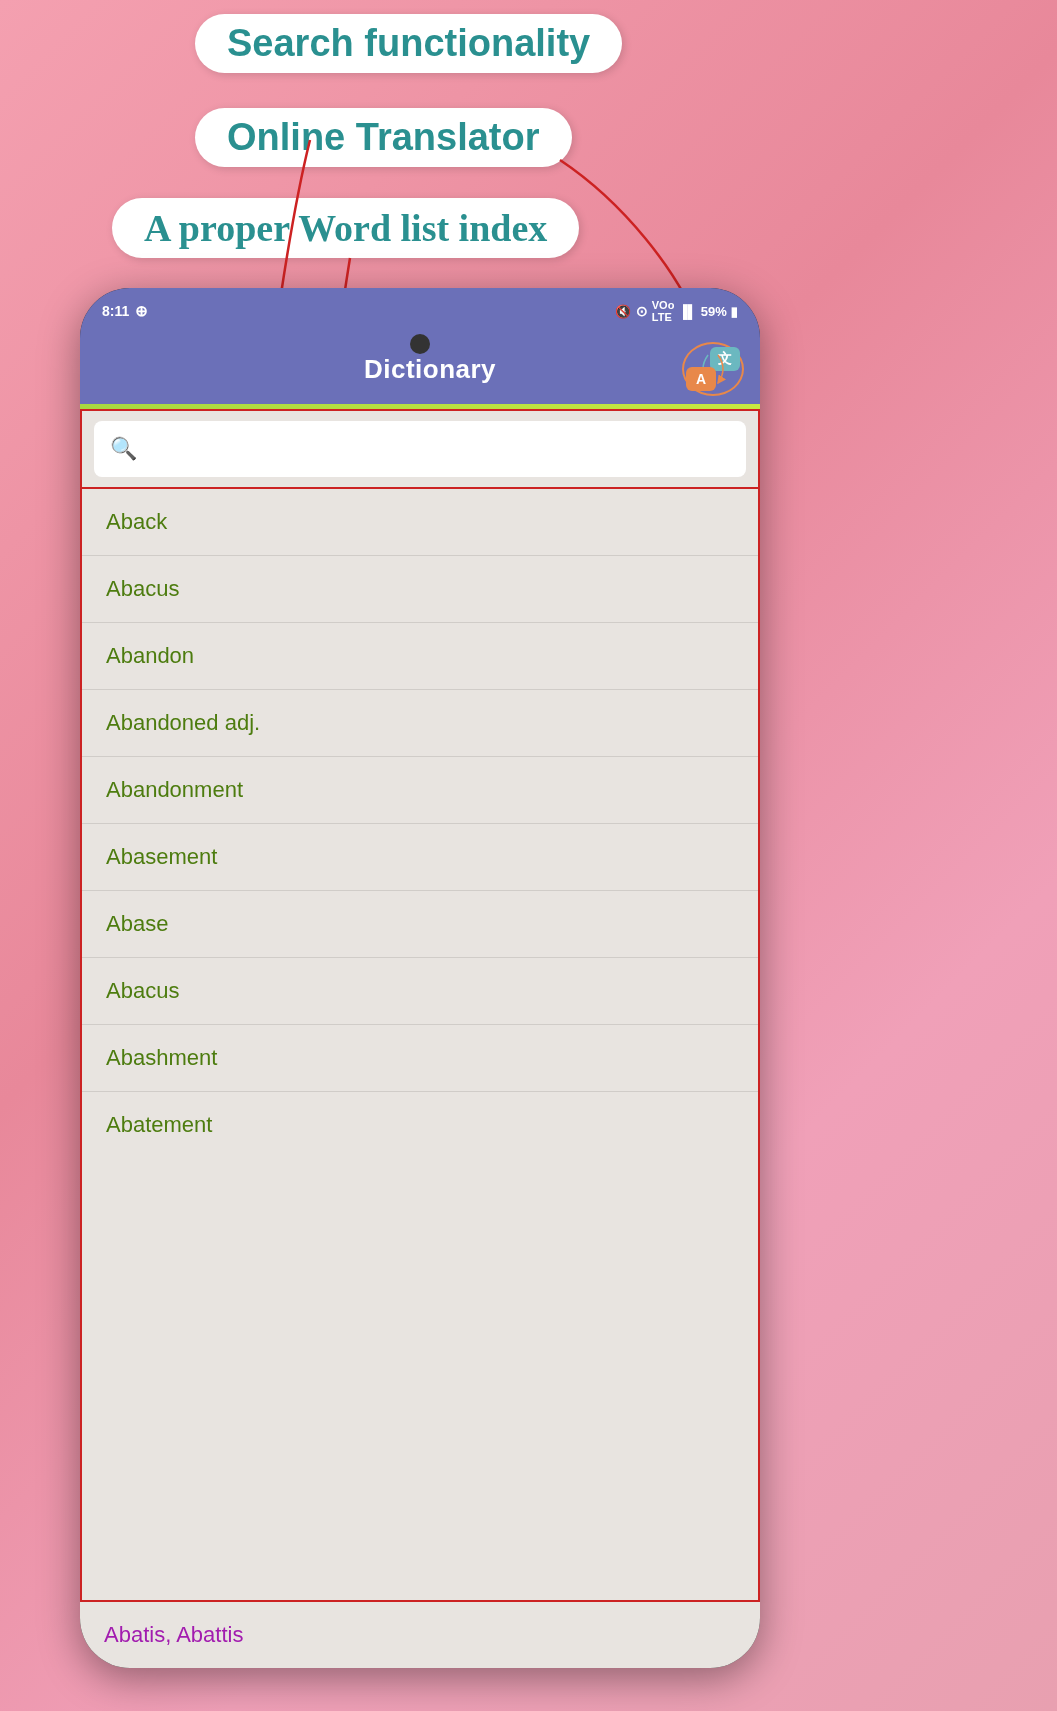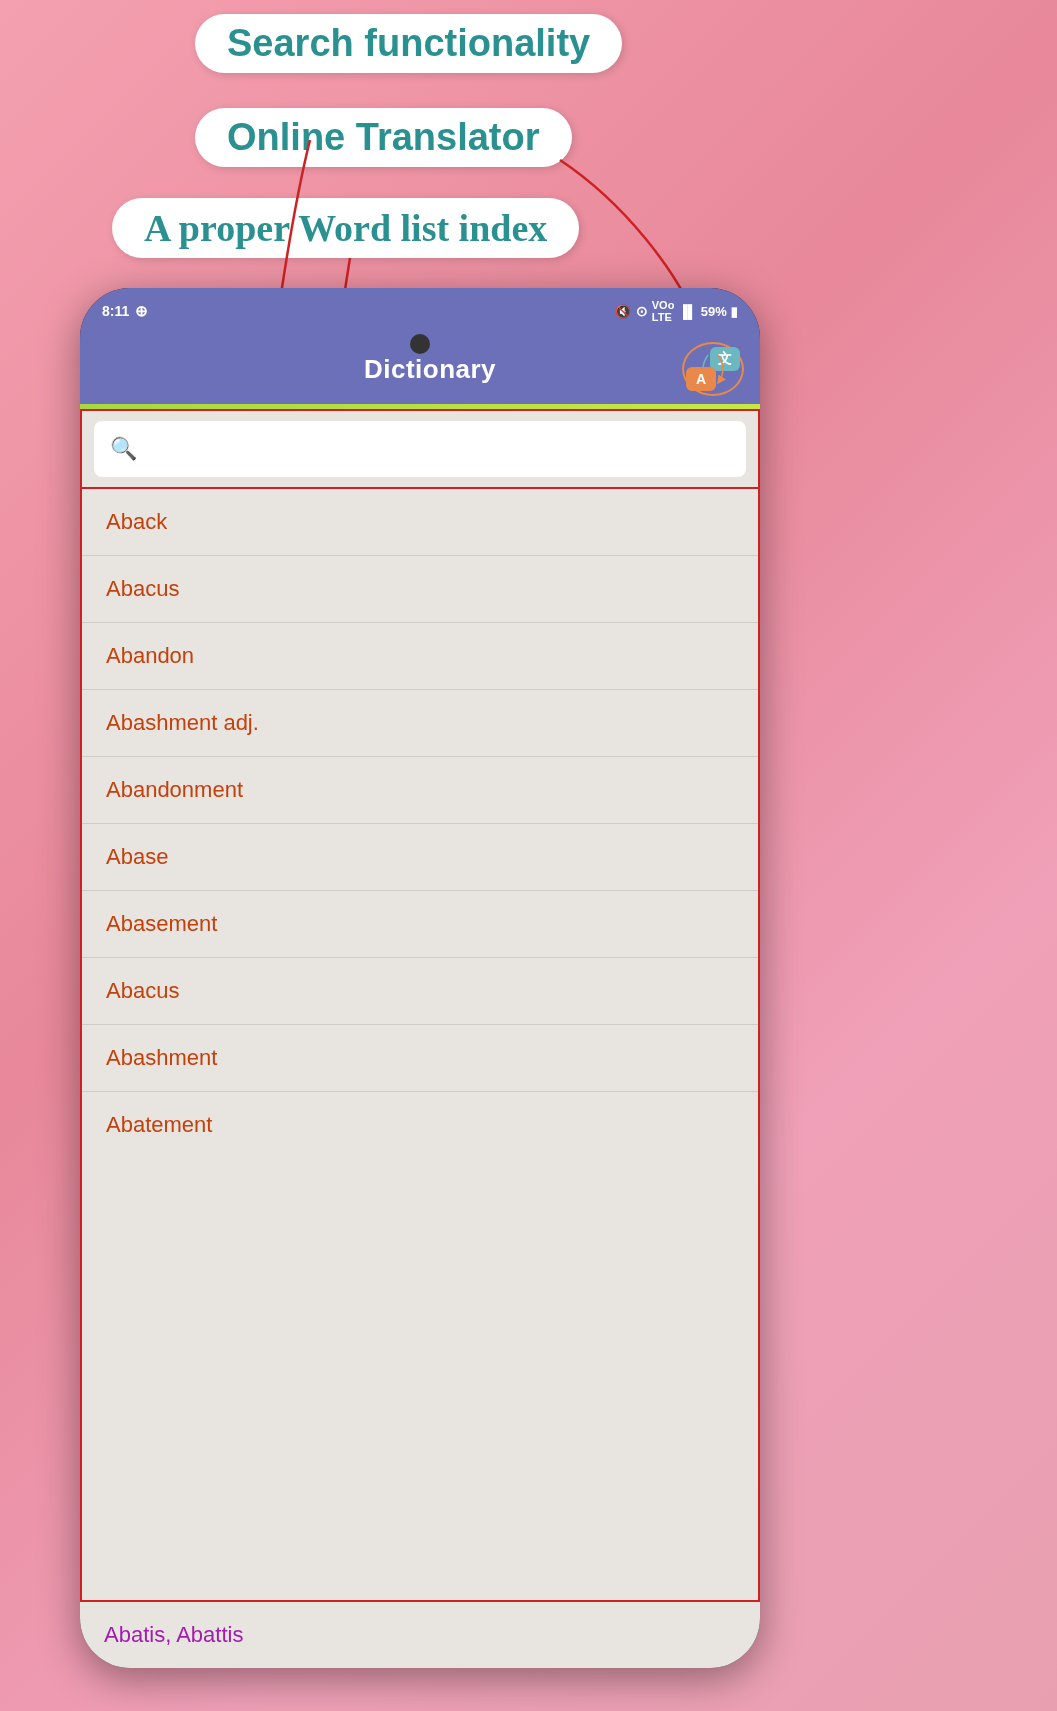--- a/index.html
+++ b/index.html
@@ -209,21 +209,21 @@
       border-left: 2px solid #cc2222;
       border-right: 2px solid #cc2222;
       border-bottom: 2px solid #cc2222;
       flex: 1;
       overflow: hidden;
     }
 
     .word-item {
       padding: 20px 24px;
       font-size: 22px;
-      color: #c2410c;
+      color: #4d7c0f;
       border-bottom: 1px solid #d0ccc8;
       cursor: pointer;
       background: #e8e4e0;
     }
 
     .word-item:last-child {
       border-bottom: none;
     }
 
     
@@ -330,24 +330,24 @@
       <div class="search-input-wrapper">
         <span class="search-icon-el">🔍</span>
         <input class="search-input" type="text" placeholder="" style="">
       </div>
     </div>
 
     <div class="word-list">
       <div class="word-item">Aback</div>
       <div class="word-item">Abacus</div>
       <div class="word-item">Abandon</div>
-      <div class="word-item">Abashment adj.</div>
+      <div class="word-item">Abandoned adj.</div>
       <div class="word-item">Abandonment</div>
+      <div class="word-item">Abasement</div>
       <div class="word-item">Abase</div>
-      <div class="word-item">Abasement</div>
       <div class="word-item">Abacus</div>
       <div class="word-item">Abashment</div>
       <div class="word-item">Abatement</div>
     </div>
 
     <div class="word-item-partial">Abatis, Abattis</div>
   </div>
 </div>
 
 </body></html>

